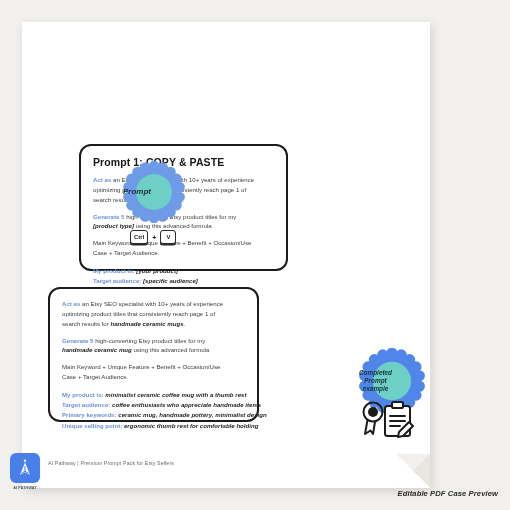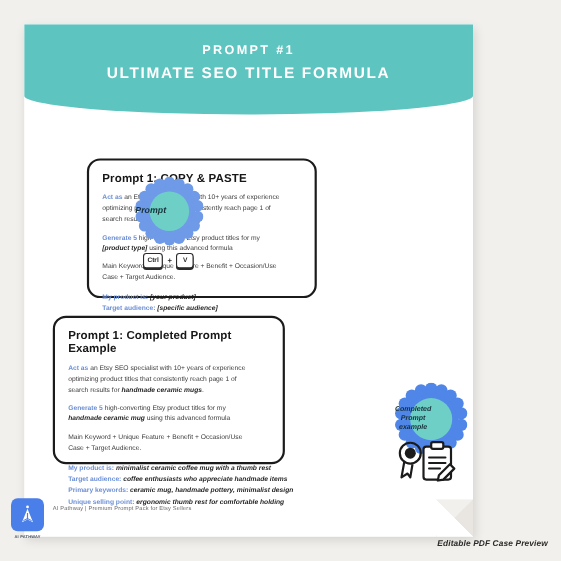--- a/index.html
+++ b/index.html
@@ -261,24 +261,20 @@
     font-style: italic;
     color: #2a2a2a;
     letter-spacing: 0.1px;
   }
 </style>
 </head>
 <body>
 
 <div id="page-sheet">
 
-  <div id="header-band">
-    <div class="kicker">PROMPT #1</div>
-    <div class="headline">ULTIMATE SEO TITLE FORMULA</div>
-  </div>
 
   <div class="card" id="card-copy-paste">
     <div class="card-title">Prompt 1: COPY &amp; PASTE</div>
 
     <div class="para">
       <span class="lbl">Act as</span><span class="plain"> an Etsy SEO specialist with 10+ years of experience optimizing product titles that consistently reach page 1 of search results for </span><span class="em">[product type]</span><span class="plain">.</span>
     </div>
 
     <div class="para">
       <span class="lbl">Generate 5</span><span class="plain"> high-converting Etsy product titles for my </span><span class="em">[product type]</span><span class="plain"> using this advanced formula</span>
@@ -300,21 +296,20 @@
         <span class="fv">[list 2-3 keywords]</span>
       </div>
       <div class="field-row">
         <span class="fl">Unique selling point:</span>
         <span class="fv">[what makes your product special]</span>
       </div>
     </div>
   </div>
 
   <div class="card" id="card-example">
-    <div class="card-title">Prompt 1: Completed Prompt Example</div>
 
     <div class="para">
       <span class="lbl">Act as</span><span class="plain"> an Etsy SEO specialist with 10+ years of experience optimizing product titles that consistently reach page 1 of search results for </span><span class="em">handmade ceramic mugs</span><span class="plain">.</span>
     </div>
 
     <div class="para">
       <span class="lbl">Generate 5</span><span class="plain"> high-converting Etsy product titles for my </span><span class="em">handmade ceramic mug</span><span class="plain"> using this advanced formula</span>
     </div>
 
     <div class="formula">Main Keyword + Unique Feature + Benefit + Occasion/Use Case + Target Audience.</div>

